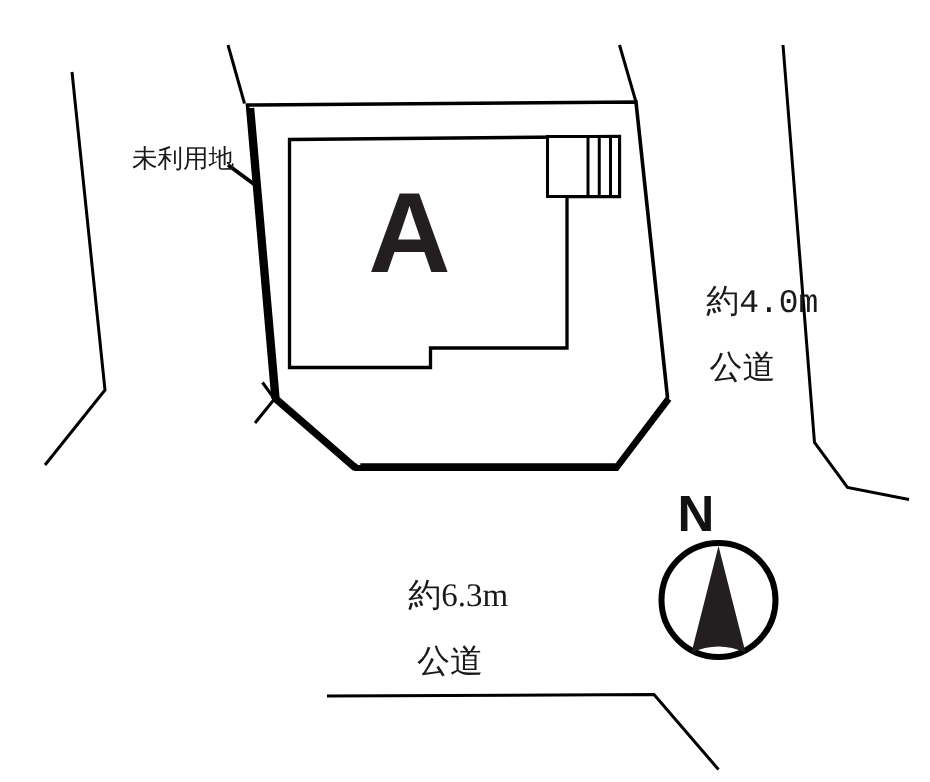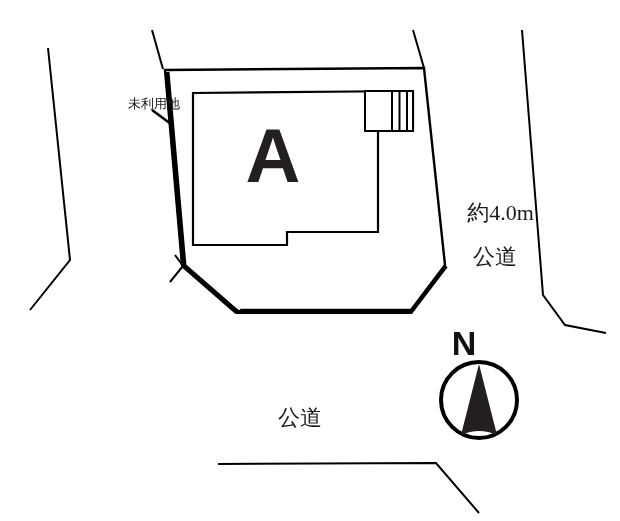--- a/index.html
+++ b/index.html
@@ -18,35 +18,35 @@
   .map-text{
     position:absolute;
     color:#1a1a1a;
     white-space:pre;
     text-align:center;
     line-height:1.05;
     user-select:none;
   }
   #label-unused{
     left:88px;top:97px;
-    font-size:13px;
+    font-size:17px;
     letter-spacing:0px;
-    margin-left:40px;
   }
   #label-west{
     left:62px;top:168px;
     width:120px;
     font-size:22px;
     letter-spacing:0px;
   }
   #label-west .sub{font-size:22px;display:block;margin-top:-2px;}
   #label-east{
-    left:440px;top:178px;
+    left:440px;top:168px;
     width:110px;
     font-size:22px;
+    font-family:Liberation Mono, monospace;
   }
   #label-east .sub{font-size:22px;display:block;margin-top:-2px;}
   #label-south{
     left:235px;top:362px;
     width:130px;
     font-size:22px;
   }
   #label-south .sub{font-size:22px;display:block;margin-top:-2px;}
   #label-parcel-a{
     left:238px;top:118px;
@@ -112,18 +112,19 @@
 
 <div class="map-text" id="label-west">
 </div>
 
 <div class="map-text" id="label-east">
   <span>約4.0m</span>
   <span class="sub">公道</span>
 </div>
 
 <div class="map-text" id="label-south">
+  <span>約6.3m</span>
   <span class="sub">公道</span>
 </div>
 
 <div class="map-text" id="label-parcel-a">A</div>
 
 <div class="map-text" id="label-compass-n">N</div>
 
 </body></html>

